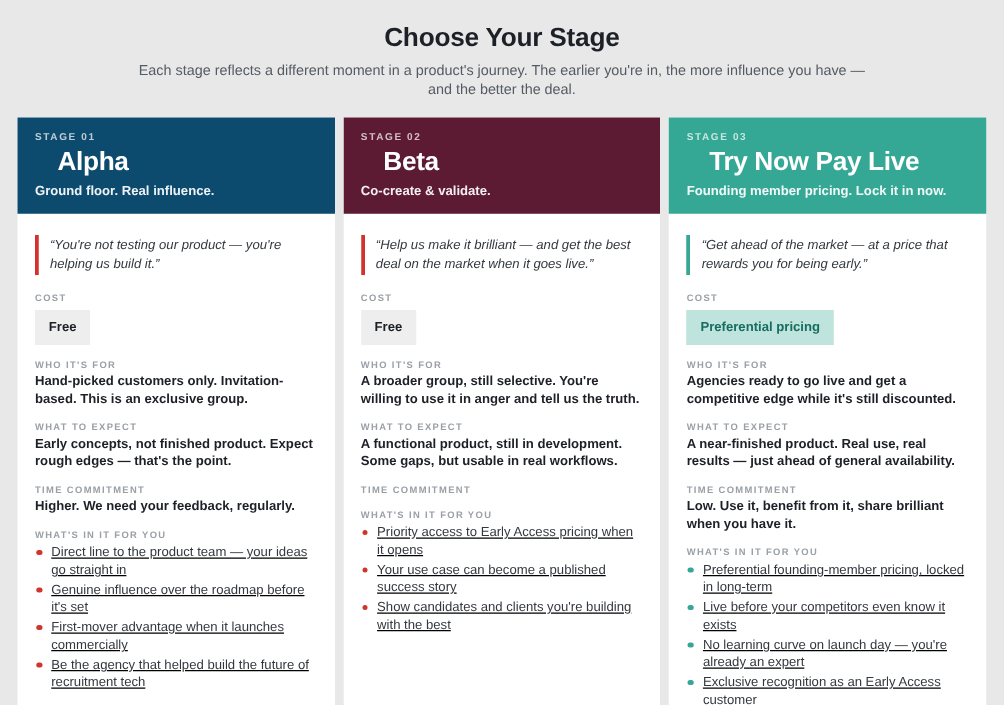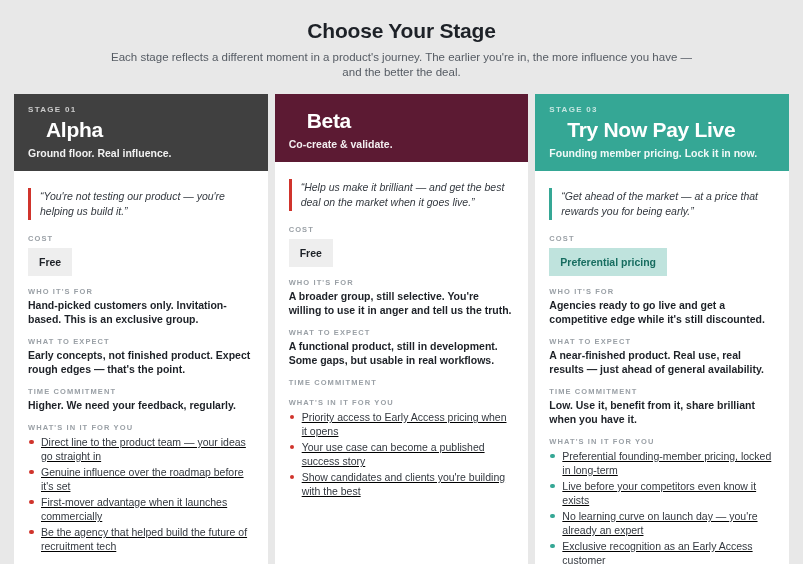--- a/index.html
+++ b/index.html
@@ -37,21 +37,21 @@
     text-transform: uppercase; color: rgba(255,255,255,0.72);
   }
   .stage-name {
     font-size: 21px; font-weight: bold; color: #ffffff;
     margin-top: 3px; letter-spacing: -0.3px; line-height: 25px; margin-left: 18px;
   }
   .stage-tagline {
     font-size: 10.5px; color: rgba(255,255,255,0.93);
     margin-top: 5px; font-weight: 600;
   }
-  .card--alpha .card-head { background: #404040; }
+  .card--alpha .card-head { background: #0c4a6e; }
   .card--beta  .card-head { background: #5c1a33; }
   .card--tnpl  .card-head { background: #35a795; }
 
   
   .card-body { flex: 1 1 auto; padding: 17px 14px 10px 14px; }
 
   .quote {
     border-left: 3px solid #d0342c;
     padding: 1px 0 1px 9px;
     font-style: italic; font-size: 10.5px; line-height: 15px;
@@ -137,20 +137,21 @@
             <li>First-mover advantage when it launches commercially</li>
             <li>Be the agency that helped build the future of recruitment tech</li>
           </ul>
         </div>
       </div>
 
     </div>
 
     <div class="card card--beta">
       <div class="card-head">
+        <div class="stage-label">STAGE 02</div>
         <div class="stage-name">Beta</div>
         <div class="stage-tagline">Co-create &amp; validate.</div>
       </div>
       <div class="card-body">
         <div class="quote">“Help us make it brilliant — and get the best deal on the market when it goes live.”</div>
 
         <div class="field">
           <div class="field-label">COST</div>
           <div class="badge">Free</div>
         </div>

